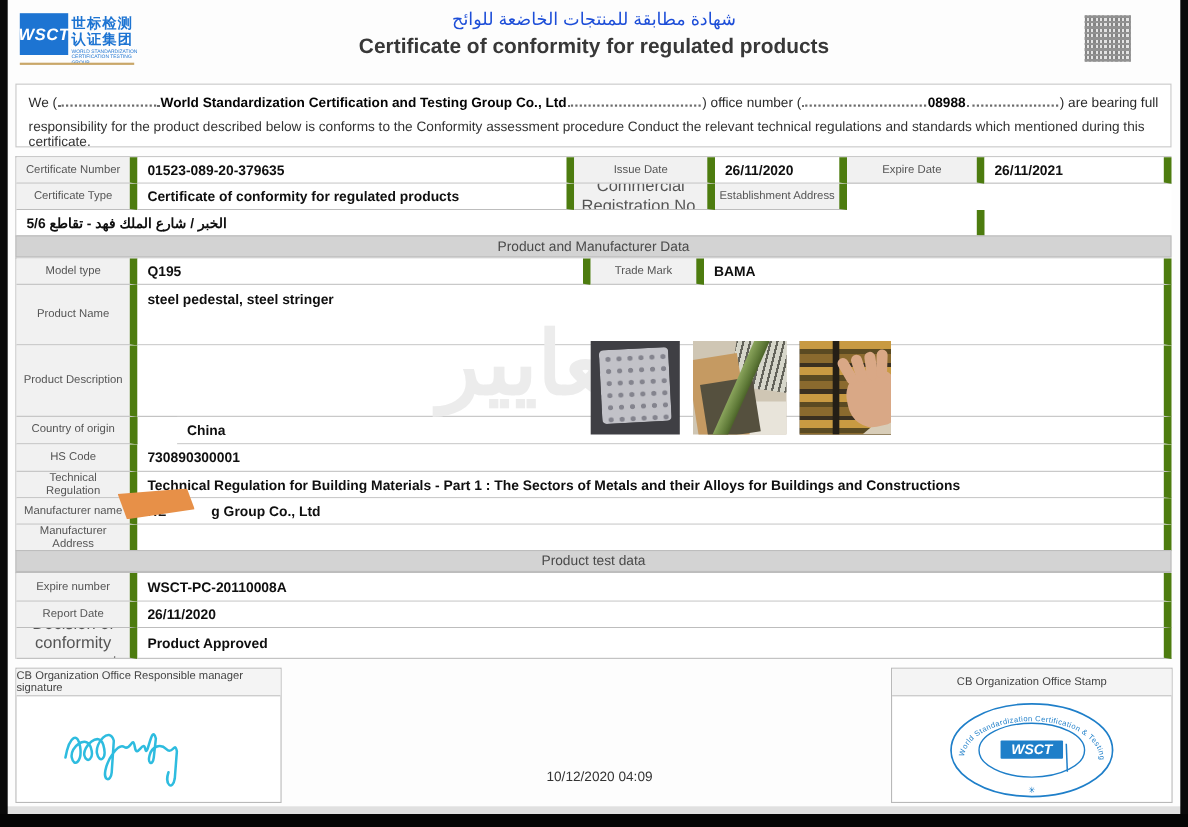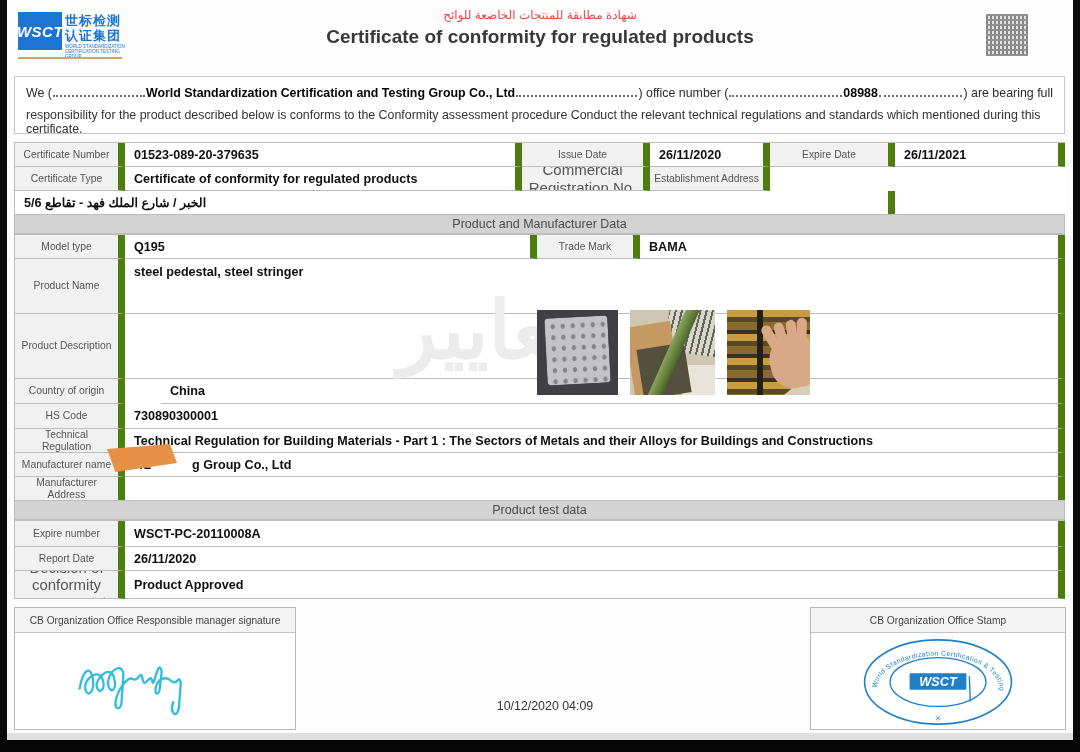--- a/index.html
+++ b/index.html
@@ -17,21 +17,21 @@
   .logo{left:18px;top:7px;width:104px;height:60px;}
   .logo-box{position:absolute;left:0;top:5px;width:44px;height:38px;background:#1d74d2;
             color:#fff;display:flex;align-items:center;justify-content:center;
             font-style:italic;font-weight:bold;font-size:15px;letter-spacing:.5px;}
   .logo-cn{position:absolute;left:47px;top:6px;width:60px;color:#1d74d2;font-weight:bold;
            font-size:13px;line-height:15px;letter-spacing:1px;}
   .logo-sub{position:absolute;left:47px;top:37px;width:70px;color:#1d74d2;font-size:4.5px;
             line-height:5px;}
   .logo-underline{position:absolute;left:0;top:50px;width:104px;height:2px;background:#c9a769;}
   .titles{left:240px;top:8px;width:600px;text-align:center;}
-  .title-ar{font-size:12px;color:#ef4444;direction:rtl;}
+  .title-ar{font-size:16px;color:#1d4ed8;direction:rtl;}
   .title-en{font-size:19px;font-weight:bold;color:#383838;margin-top:4px;}
   .qr{left:986px;top:14px;width:42px;height:42px;opacity:.8;
       background:
         repeating-linear-gradient(0deg,#777 0 2px,transparent 2px 5px),
         repeating-linear-gradient(90deg,#666 0 2px,#ddd 2px 4px);}
 
   
   .intro{left:14px;top:76px;width:1051px;height:58px;border:1px solid #c8c8c8;background:#fff;
          box-sizing:border-box;padding:9px 11px;font-size:12.4px;color:#2b2b2b;}
   .intro-line1{display:flex;align-items:baseline;white-space:nowrap;}
@@ -100,21 +100,21 @@
 
   
   .redact{left:107px;top:444px;width:70px;height:28px;background:#e79048;z-index:5;
           clip-path:polygon(0% 18%,90% 0%,100% 68%,12% 100%);}
   .mfr-prefix{color:#1a1a1a;letter-spacing:1px;}
 
   
   .fbox{border:1px solid #b9b9b9;background:#fff;box-sizing:border-box;z-index:4;}
   .fbox-head{height:24px;background:#f4f4f4;border-bottom:1px solid #c4c4c4;display:flex;
              align-items:center;justify-content:center;font-size:10.2px;color:#444;}
-  .sigbox{left:14px;top:607px;width:282px;height:123px;}
+  .sigbox{left:14px;top:607px;width:242px;height:123px;}
   .stampbox{left:810px;top:607px;width:256px;height:123px;}
   .fbox-body{position:relative;height:98px;display:flex;align-items:center;justify-content:center;}
   .timestamp{left:430px;top:699px;width:230px;text-align:center;font-size:12.4px;color:#333;}
 </style>
 </head>
 <body>
 
 <div class="page">
 
   <div class="abs edge-left"></div>

